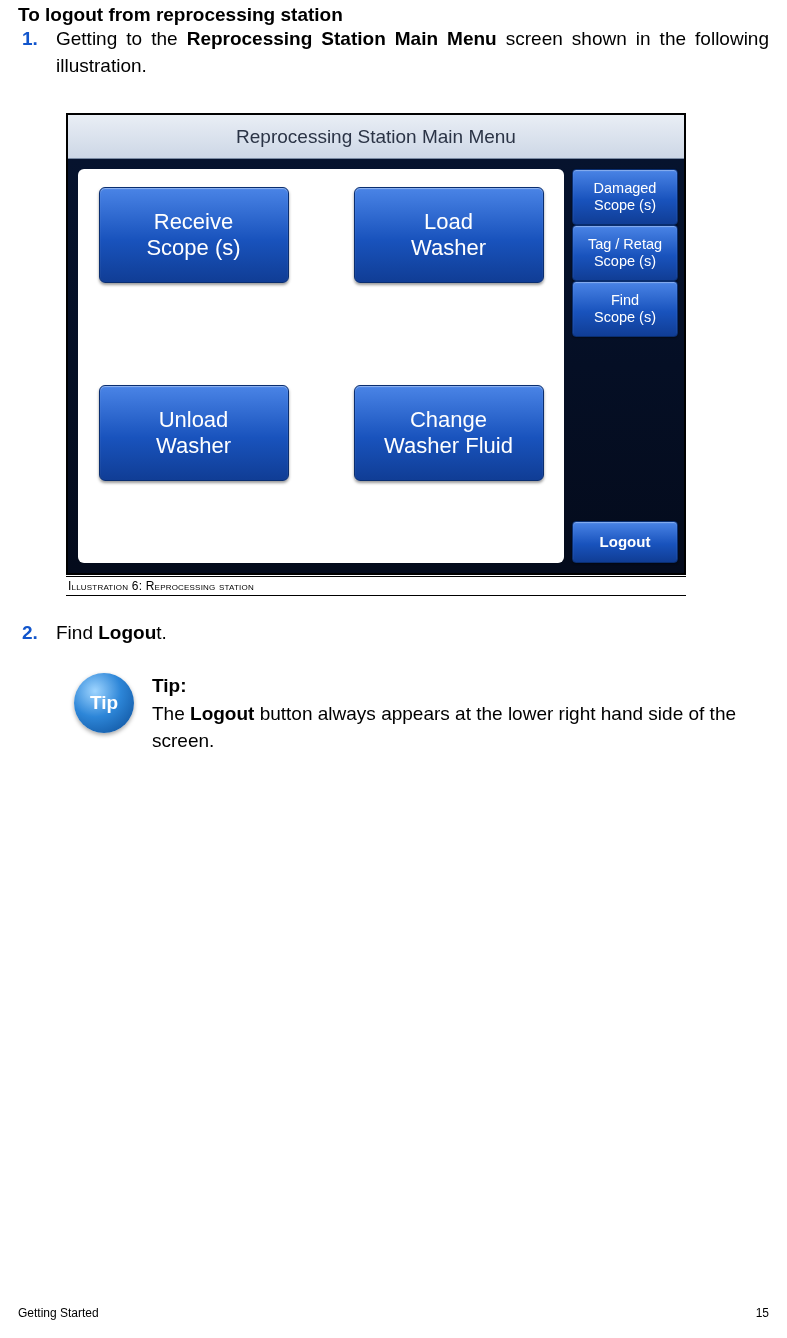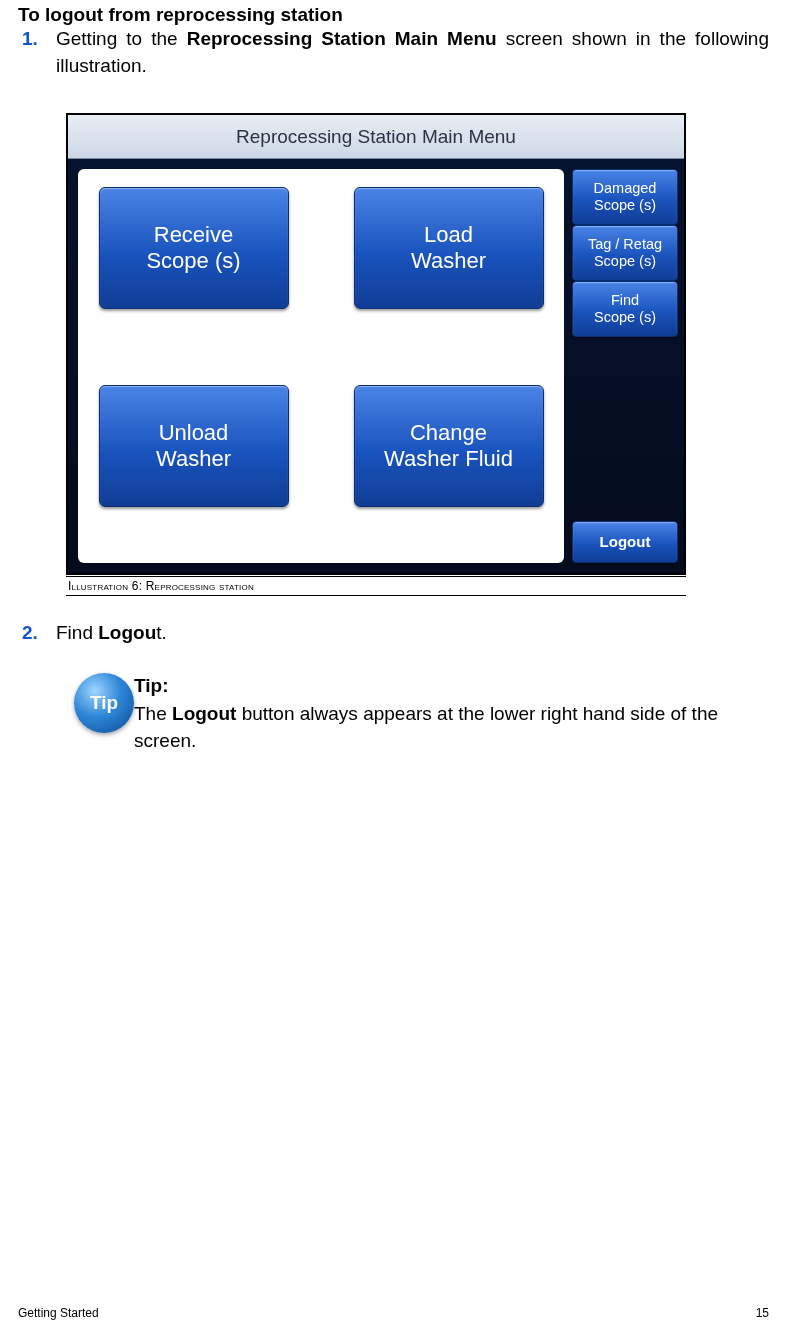--- a/index.html
+++ b/index.html
@@ -69,21 +69,21 @@
     padding: 18px 14px;
     display: grid;
     grid-template-columns: 1fr 1fr;
     grid-template-rows: 1fr 1fr;
     gap: 38px 52px;
     align-content: center;
     justify-items: center;
   }
   .big-btn {
     width: 190px;
-    height: 122px;
+    height: 96px;
     background: linear-gradient(180deg,#4a84e6 0%,#1953bd 55%,#103d95 100%);
     border: 1px solid #0a2e70;
     border-radius: 6px;
     color: #fff;
     font-size: 22px;
     text-align: center;
     display: flex;
     align-items: center;
     justify-content: center;
     line-height: 1.2;
@@ -123,21 +123,21 @@
     font-size: 12px;
     padding: 2px 0 2px 2px;
     margin-top: 1px;
     letter-spacing: 0.2px;
     font-variant: small-caps;
   }
 
   
   .tip-block {
     display: flex;
-    gap: 0;
+    gap: 18px;
     margin: 26px 0 0 52px;
     align-items: flex-start;
   }
   .tip-icon {
     width: 60px;
     height: 60px;
     border-radius: 50%;
     background: radial-gradient(circle at 35% 30%, #9fd5ff 0%, #2d86d8 45%, #0a4a94 100%);
     display: flex;
     align-items: center;

